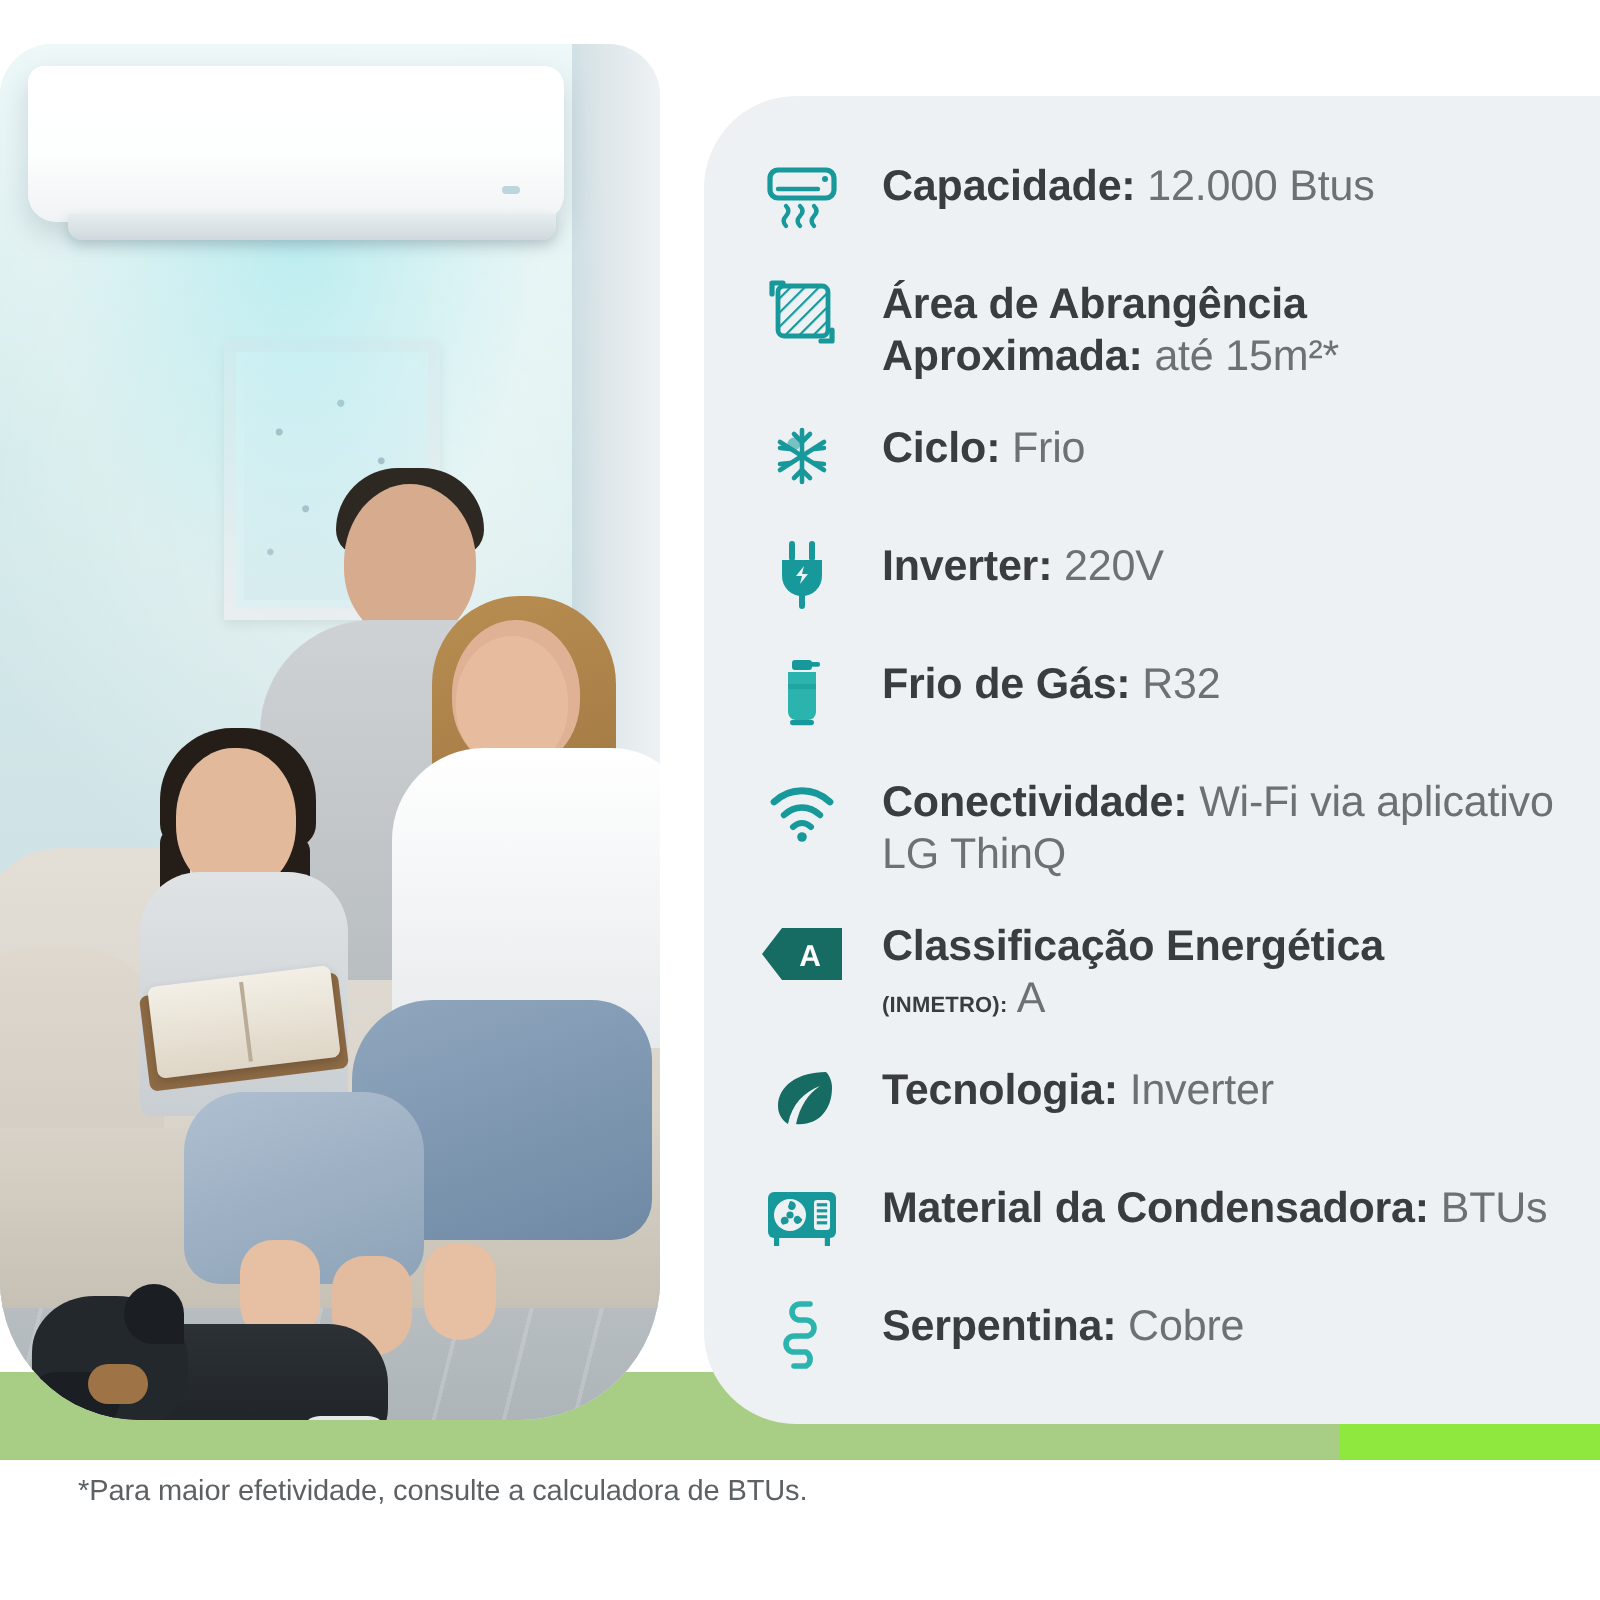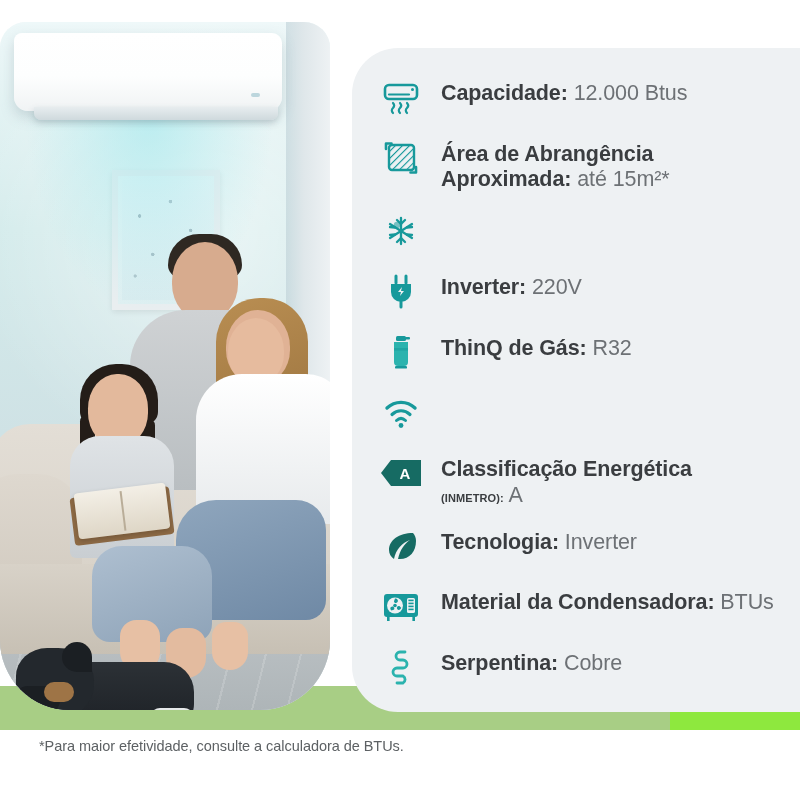--- a/index.html
+++ b/index.html
@@ -315,20 +315,24 @@
           <line x1="20" y1="27" x2="16" y2="31"></line>
             <line x1="20" y1="27" x2="24" y2="31"></line>
           <line x1="14" y1="16.5" x2="9" y2="16"></line>
             <line x1="26" y1="23.5" x2="31" y2="24"></line>
           <line x1="26" y1="16.5" x2="31" y2="16"></line>
             <line x1="14" y1="23.5" x2="9" y2="24"></line>
         </g>
         <circle cx="16" cy="14" r="3.2" fill="#17999b" opacity=".55"></circle>
       </svg>
     </span>
+    <span class="spec-text">
+      <b class="spec-label">Ciclo:</b>
+      <span>Frio</span>
+    </span>
   </div>
 
   <div class="spec-row">
     <span class="spec-icon">
       <svg width="40" height="40" viewBox="0 0 40 40">
         <line x1="15" y1="5" x2="15" y2="12" stroke="#17999b" stroke-width="3" stroke-linecap="round"></line>
         <line x1="25" y1="5" x2="25" y2="12" stroke="#17999b" stroke-width="3" stroke-linecap="round"></line>
         <path d="M10 13h20v8a10 10 0 0 1-20 0z" fill="#17999b"></path>
         <line x1="20" y1="31" x2="20" y2="36" stroke="#17999b" stroke-width="3" stroke-linecap="round"></line>
         <path d="M21 16l-4 5h3l-1 4 4-5h-3z" fill="#eef1f3"></path>
@@ -344,35 +348,39 @@
     <span class="spec-icon">
       <svg width="40" height="40" viewBox="0 0 40 40">
         <rect x="15" y="4" width="10" height="5" rx="1.5" fill="#17999b"></rect>
         <rect x="24" y="5" width="5" height="2.4" rx="1" fill="#17999b"></rect>
         <path d="M13 10h14v20a4 4 0 0 1-4 4h-6a4 4 0 0 1-4-4z" fill="#2bb3ae"></path>
         <rect x="13" y="16" width="14" height="2.6" fill="#17999b" opacity=".55"></rect>
         <rect x="14" y="34" width="12" height="2.6" rx="1.2" fill="#17999b"></rect>
       </svg>
     </span>
     <span class="spec-text">
-      <b class="spec-label">ThinQ de Gás:</b>
+      <b class="spec-label">Frio de Gás:</b>
       <span>R32</span>
     </span>
   </div>
 
   <div class="spec-row">
     <span class="spec-icon">
       <svg width="40" height="40" viewBox="0 0 40 40">
         <g fill="none" stroke="#17999b" stroke-linecap="round">
           <path d="M6 16c8-7.5 20-7.5 28 0" stroke-width="3.4"></path>
           <path d="M11 22.5c5.4-5 12.6-5 18 0" stroke-width="3.2"></path>
           <path d="M15.5 28.5c2.8-2.6 6.2-2.6 9 0" stroke-width="3"></path>
         </g>
         <circle cx="20" cy="33.5" r="2.4" fill="#17999b"></circle>
       </svg>
+    </span>
+    <span class="spec-text">
+      <b class="spec-label">Conectividade:</b>
+      <span>Wi-Fi via aplicativo LG ThinQ</span>
     </span>
   </div>
 
   <div class="spec-row">
     <span class="spec-icon">
       <svg width="44" height="30" viewBox="0 0 44 30">
         <path d="M12 2h30v26H12L2 15z" fill="#166b63"></path>
         <text x="26" y="21" font-family="Liberation Sans, sans-serif" font-size="15" font-weight="bold" fill="#ffffff" text-anchor="middle">A</text>
       </svg>
     </span>

